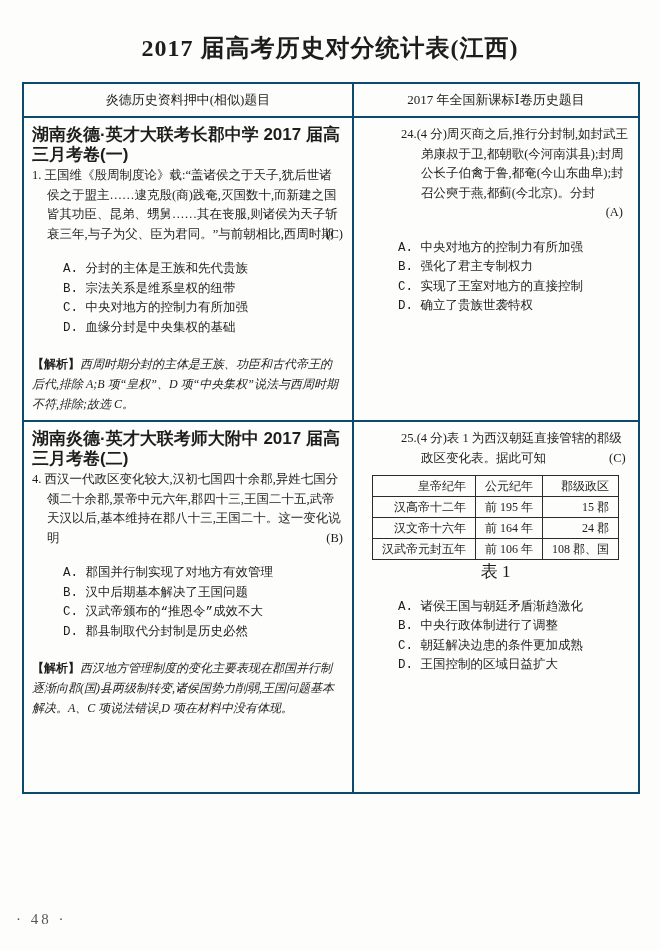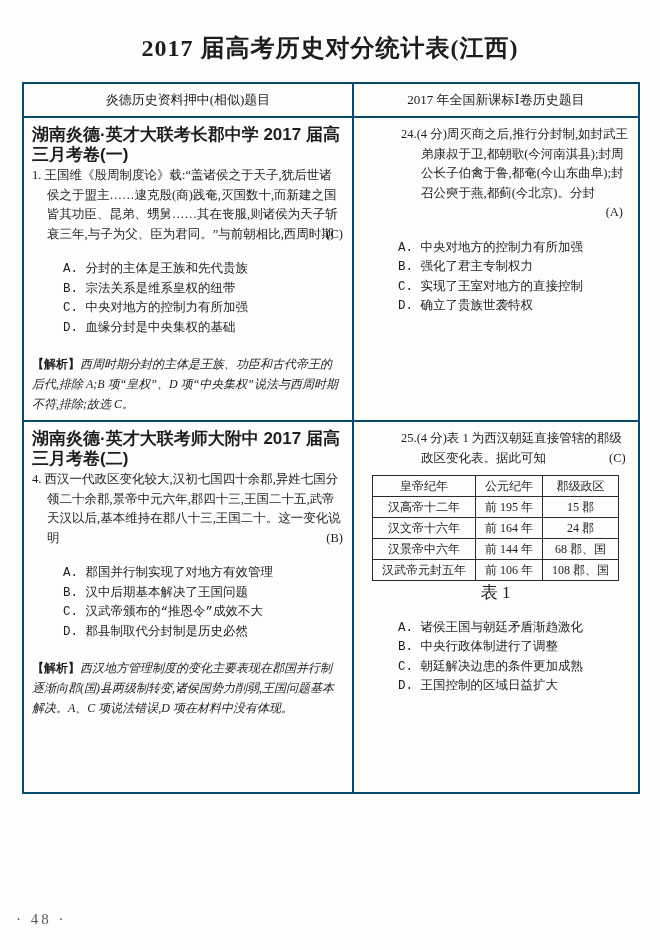--- a/index.html
+++ b/index.html
@@ -76,21 +76,21 @@
     font-family: "Liberation Sans", "DejaVu Sans", sans-serif;
   }
   table.inner {
     border-collapse: collapse;
     margin: 7px auto 2px auto;
   }
   table.inner th, table.inner td {
     border: 1px solid #2b2b2b;
     font-size: 12px;
     font-weight: normal;
-    text-align: center;
+    text-align: right;
     vertical-align: middle;
     height: 21px;
     padding: 2px 9px;
     line-height: 15px;
   }
   .tcap { text-align: center; font-size: 17px; margin: 2px 0 8px 0; }
   .pageno {
     position: absolute;
     bottom: 22px;
     left: 16px;
@@ -170,25 +170,20 @@
                 <td>汉高帝十二年</td>
                 <td>前 195 年</td>
                 <td>15 郡</td>
               </tr>
               <tr>
                 <td>汉文帝十六年</td>
                 <td>前 164 年</td>
                 <td>24 郡</td>
               </tr>
               <tr>
-                <td>汉景帝中六年</td>
-                <td>前 144 年</td>
-                <td>68 郡、国</td>
-              </tr>
-              <tr>
                 <td>汉武帝元封五年</td>
                 <td>前 106 年</td>
                 <td>108 郡、国</td>
               </tr>
             </tbody>
           </table>
           <div class="tcap">表 1</div>
           <div class="opts opts-r">
             <div class="opt">A. 诸侯王国与朝廷矛盾渐趋激化</div>
             <div class="opt">B. 中央行政体制进行了调整</div>

